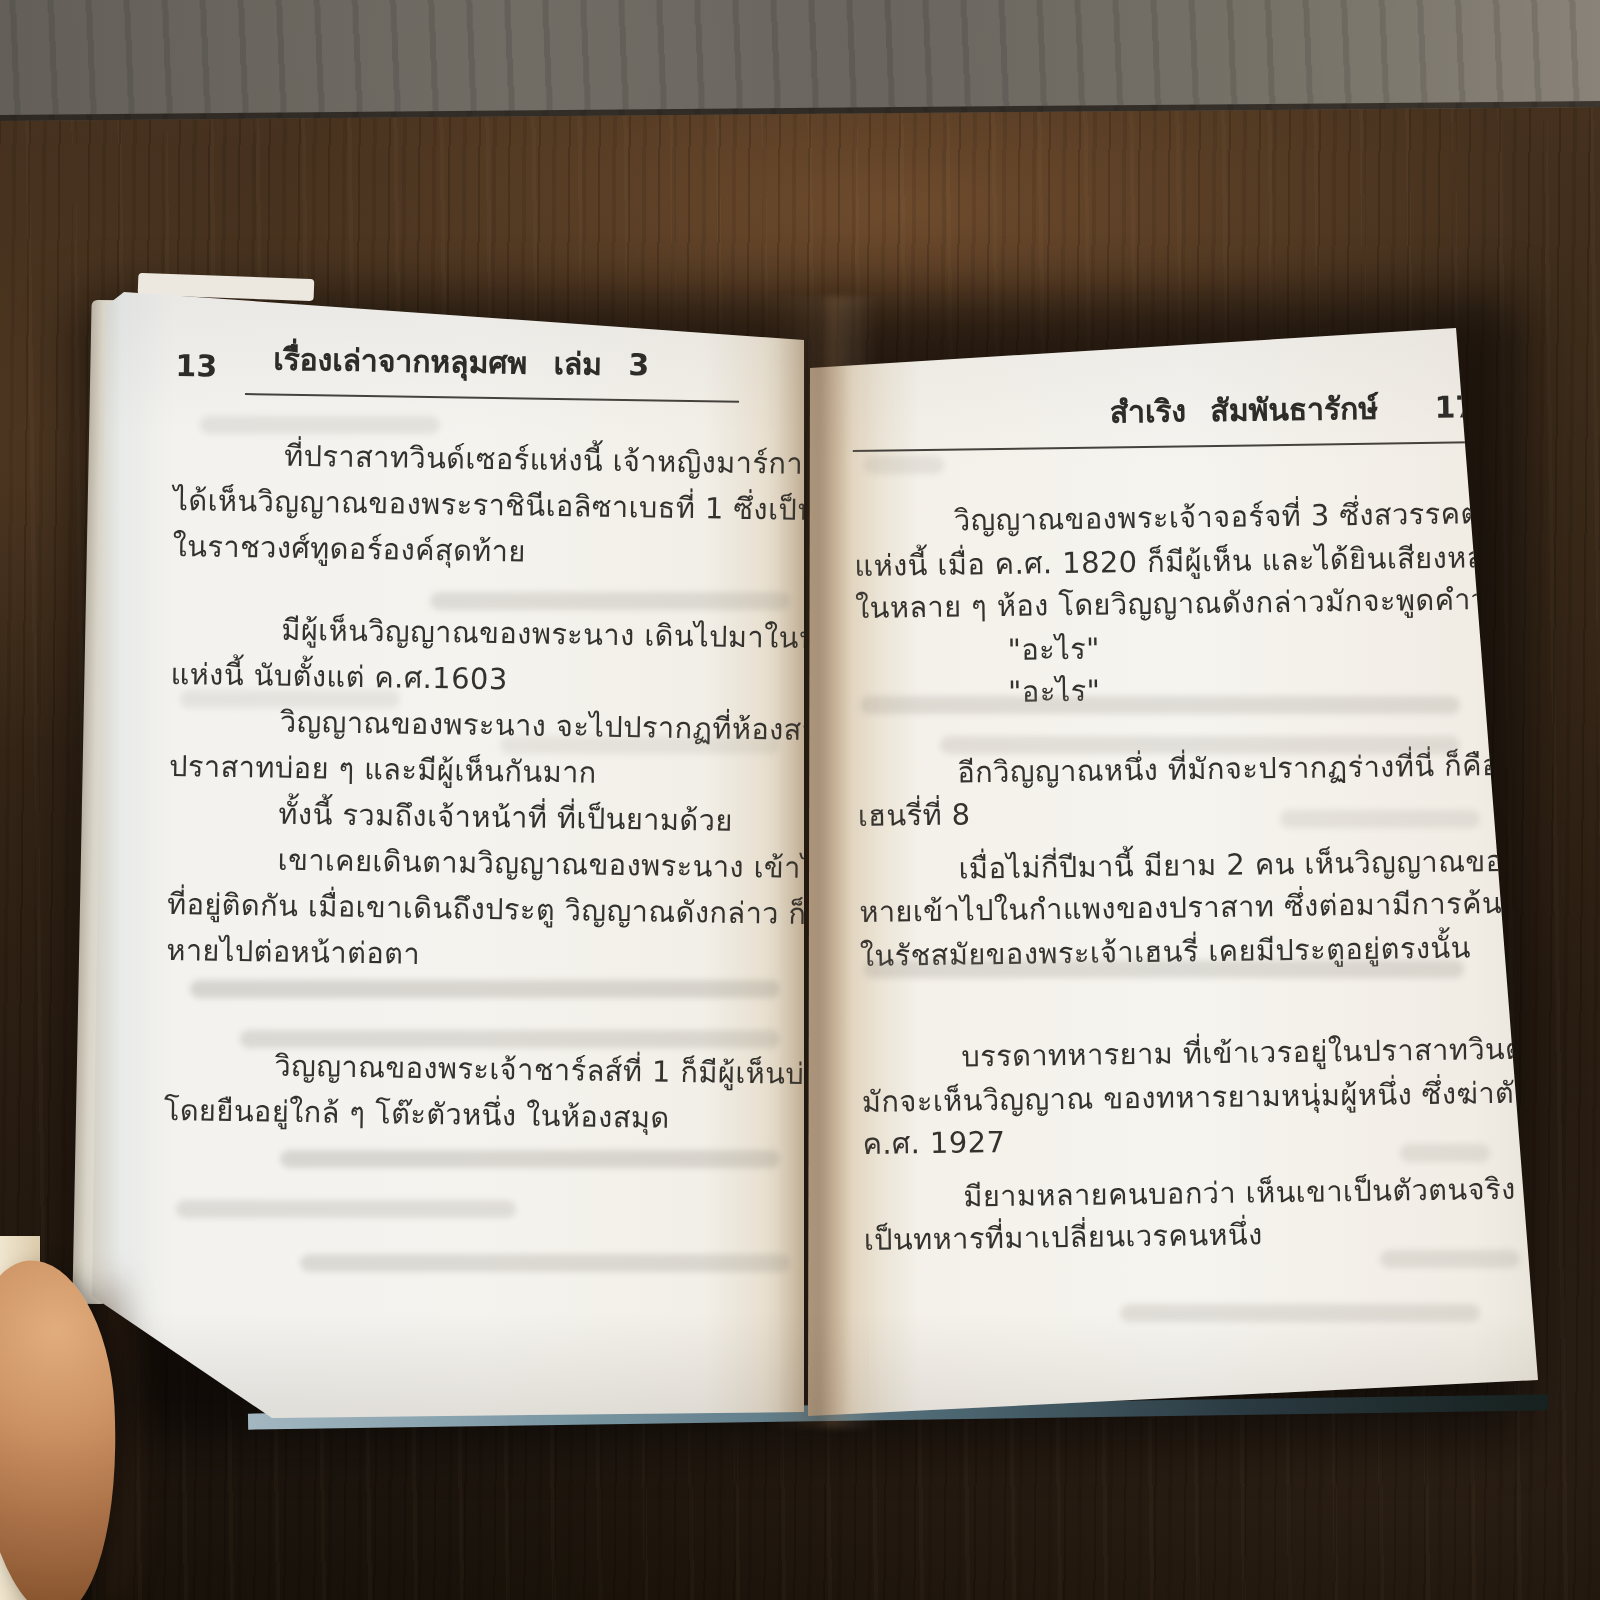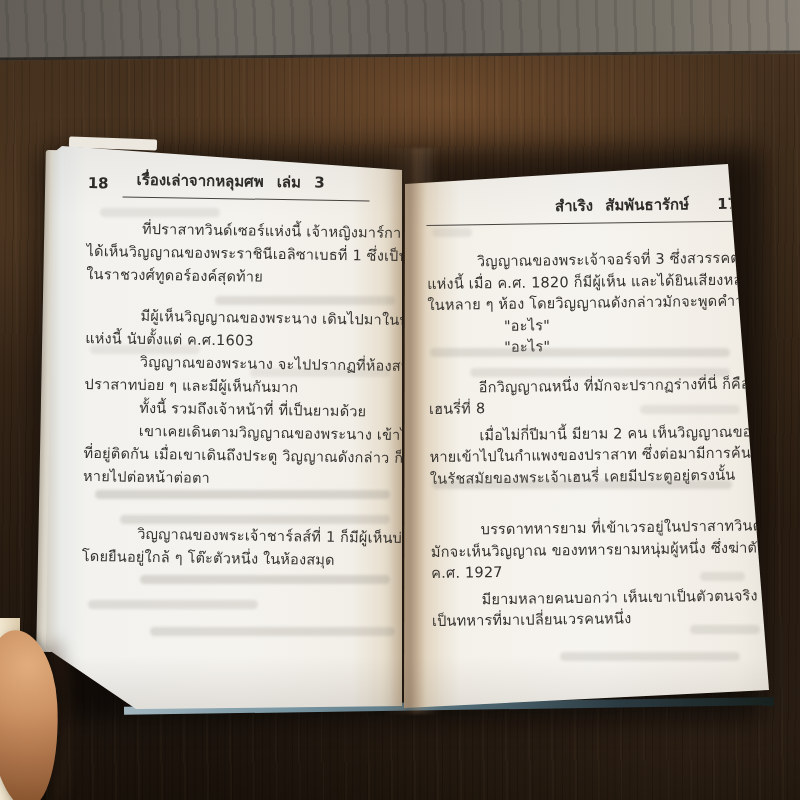--- a/index.html
+++ b/index.html
@@ -107,21 +107,21 @@
   <div class="wall"></div>
 
   <div class="book-shadow"></div>
   <div class="stack-edge-left"></div>
   <div class="stack-edge-top"></div>
   <div class="cover-edge"></div>
 
   <div class="page page-left" id="pageL">
     <div class="lp-text">
       <div class="lp-header">
-        <span class="num">18</span>
+        <span class="num">13</span>
         <span class="title">เรื่องเล่าจากหลุมศพ เล่ม 3</span>
       </div>
       <div>
           <div class="tline indent">ที่ปราสาทวินด์เซอร์แห่งนี้ เจ้าหญิงมาร์กาเร็ต</div>
           <div class="tline normal">ได้เห็นวิญญาณของพระราชินีเอลิซาเบธที่ 1 ซึ่งเป็นเจ้านาย</div>
           <div class="tline normal">ในราชวงศ์ทูดอร์องค์สุดท้าย</div>
           <div class="tline gap"></div>
           <div class="tline indent">มีผู้เห็นวิญญาณของพระนาง เดินไปมาในปราสาท</div>
           <div class="tline normal">แห่งนี้ นับตั้งแต่ ค.ศ.1603</div>
           <div class="tline indent">วิญญาณของพระนาง จะไปปรากฏที่ห้องสมุดของ</div>

